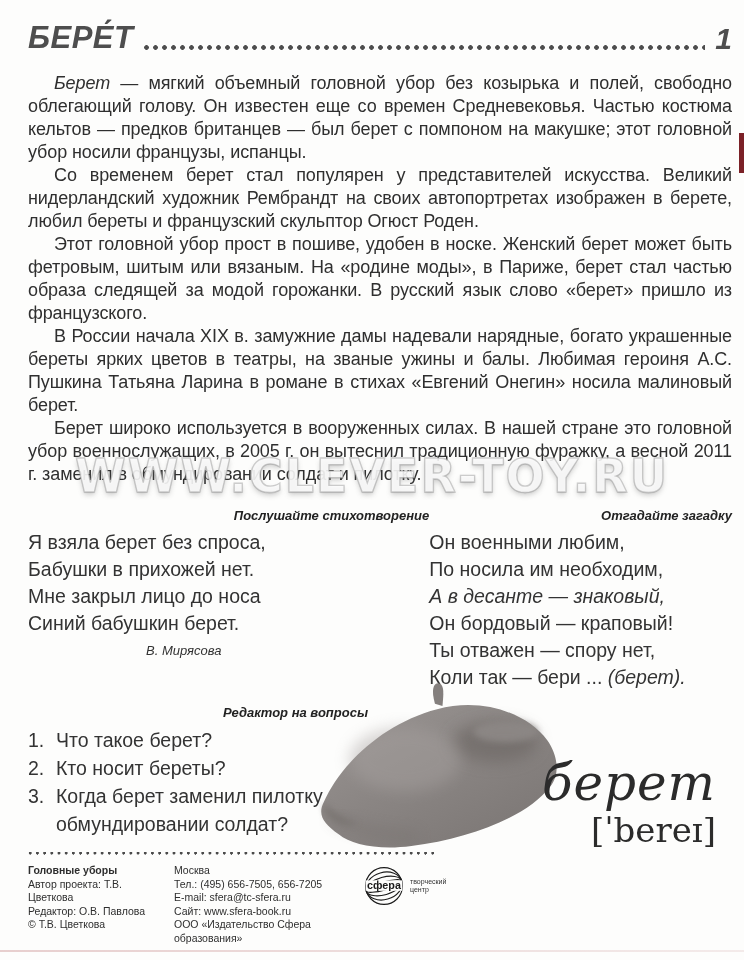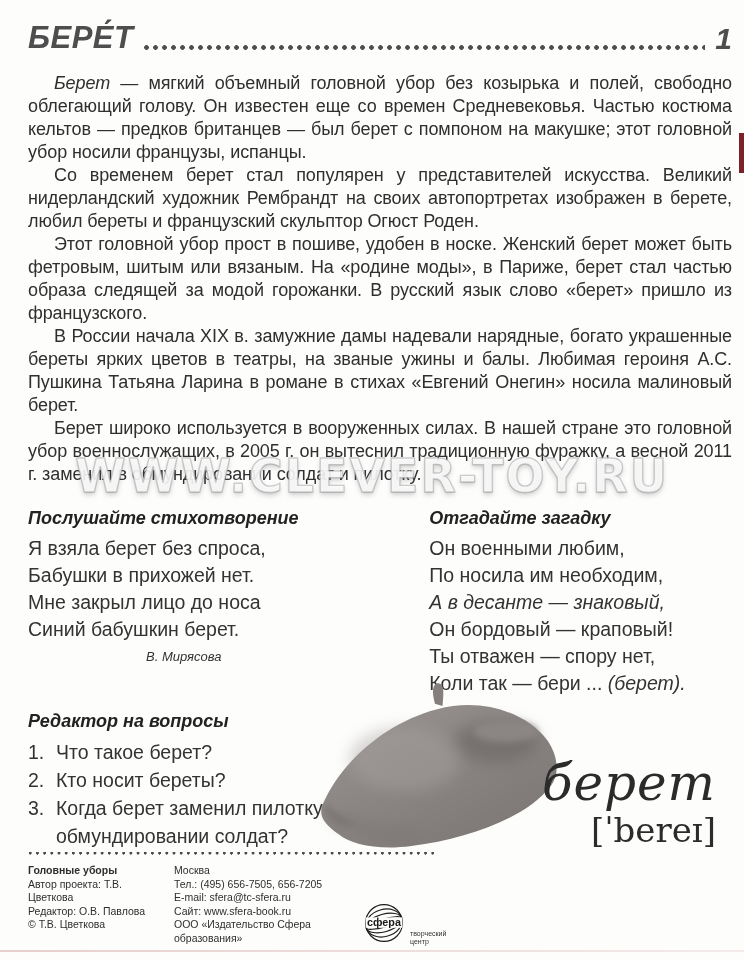--- a/index.html
+++ b/index.html
@@ -30,21 +30,21 @@
     color:rgba(255,255,255,.85);
     -webkit-text-stroke:1.3px rgba(165,165,165,.55);
     text-shadow:0 3px 5px rgba(110,110,110,.30),0 1px 1px rgba(130,130,130,.28);
     pointer-events:none;white-space:nowrap;
   }
 
   
   .cols{display:flex;margin-top:22px;}
   .col-poem{width:57%;}
   .col-riddle{flex:1;}
-  .sec-heading{font-style:italic;font-weight:bold;font-size:18px;color:#222;margin:0 0 6px 0;}
+  .sec-heading{font-style:italic;font-weight:bold;font-size:13px;color:#222;margin:0 0 6px 0;text-align:right;}
   .verse-line{font-size:19.5px;line-height:27px;color:#333;}
   .verse-line.italic{font-style:italic;}
   .poem-author{font-style:italic;font-size:13px;line-height:27px;color:#333;margin-left:118px;}
   .answer-italic{font-style:italic;}
 
   
   .bottom{position:relative;margin-top:14px;height:170px;}
   .questions{width:340px;}
   .q-item{display:flex;font-size:19.5px;line-height:28px;color:#333;}
   .q-num{width:28px;flex:none;}
@@ -62,21 +62,21 @@
 
   
   .dotline{position:absolute;left:28px;top:851px;width:406px;height:5px;
     background-image:radial-gradient(circle at 2.2px 2.2px,#4a4a4a 1.25px,rgba(0,0,0,0) 1.6px);
     background-size:7.2px 5px;background-repeat:repeat-x;}
   .footer{position:absolute;left:28px;top:864px;width:420px;display:flex;
     font-size:10.5px;line-height:13.5px;color:#2e2e2e;}
   .f-col1{width:136px;}
   .f-col2{width:178px;margin-left:10px;}
   .f-series{font-weight:bold;}
-  .f-logo{margin-left:8px;display:flex;align-items:flex-end;}
+  .f-logo{margin-left:8px;display:flex;align-items:flex-start;}
   .f-tagline{font-size:7px;line-height:7.5px;color:#333;margin:14px 0 0 2px;}
 
   
   .red-bar{position:absolute;right:0;top:133px;width:5px;height:40px;background:#7b2127;}
   .bottom-edge{position:absolute;left:0;bottom:8px;width:744px;height:2px;
     background:linear-gradient(to right,rgba(205,150,150,.45),rgba(205,160,160,.2));}
 </style>
 </head>
 <body>
 

